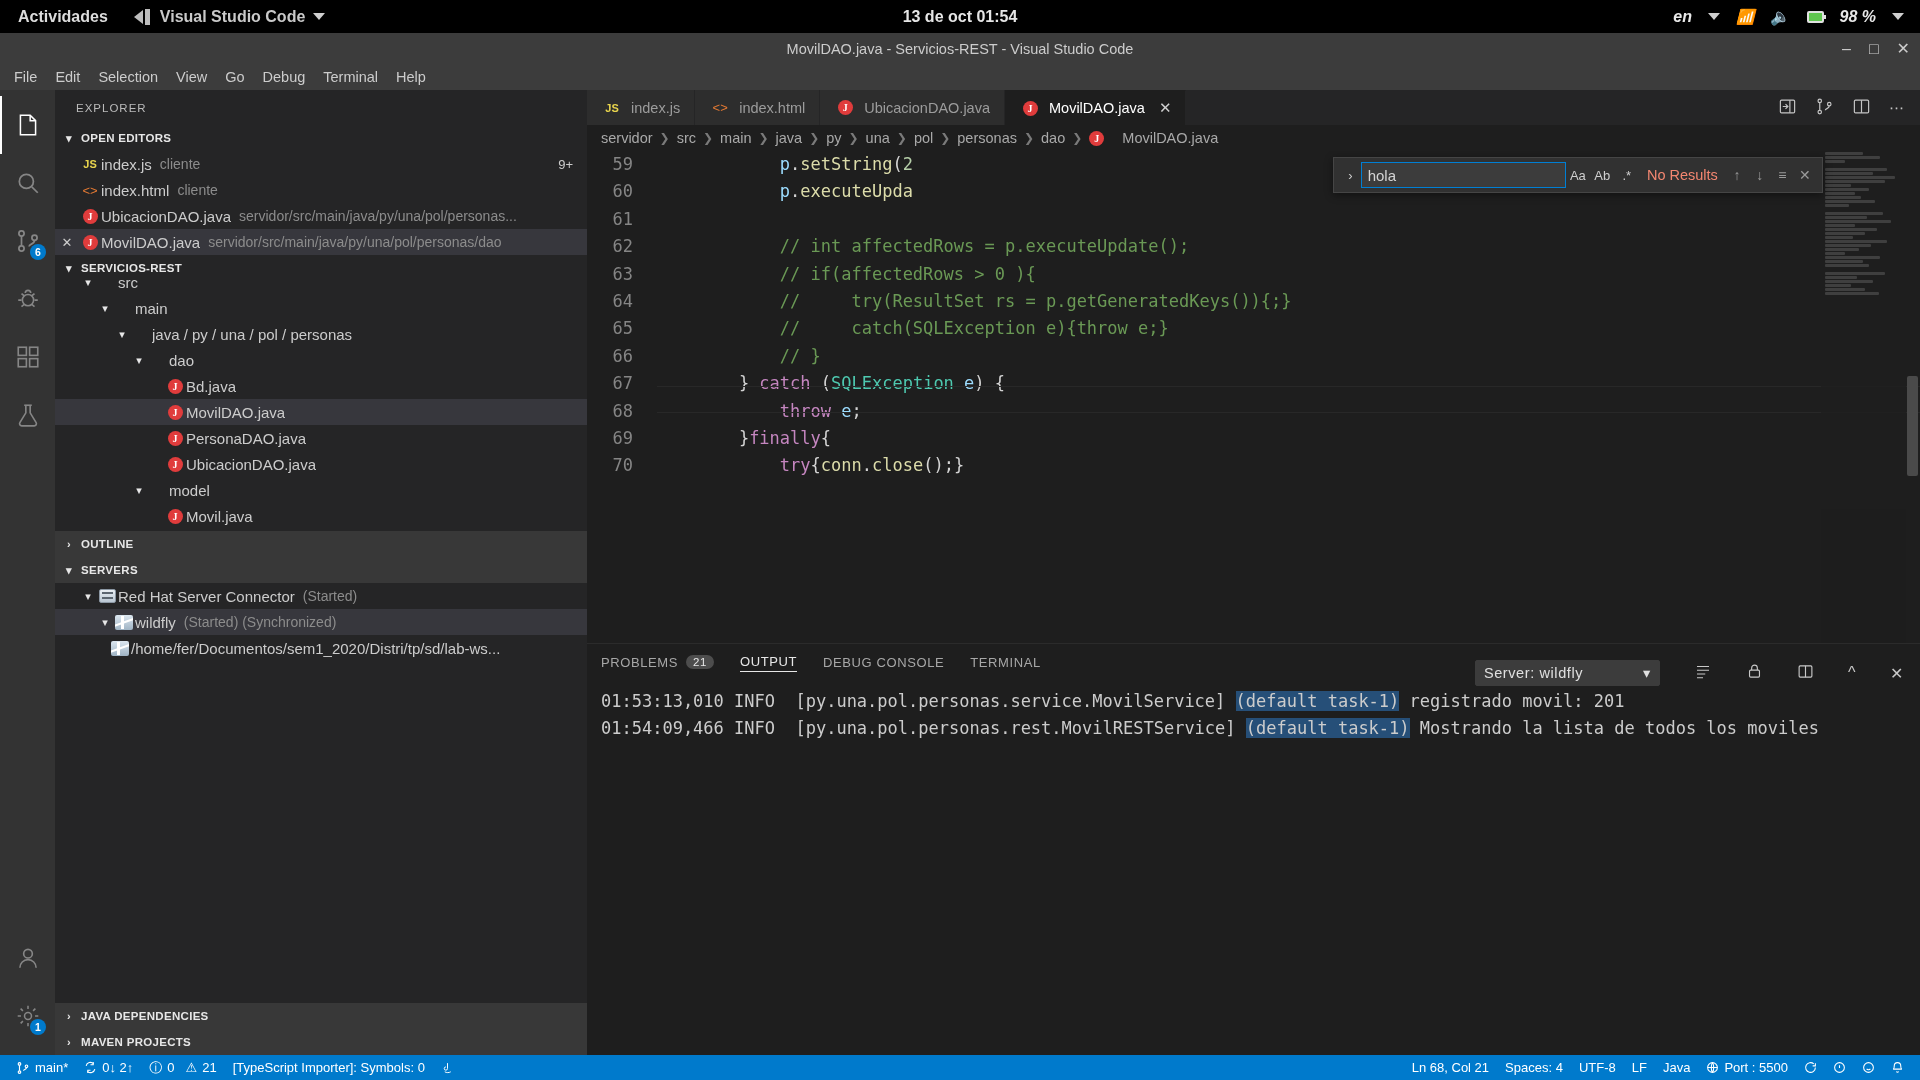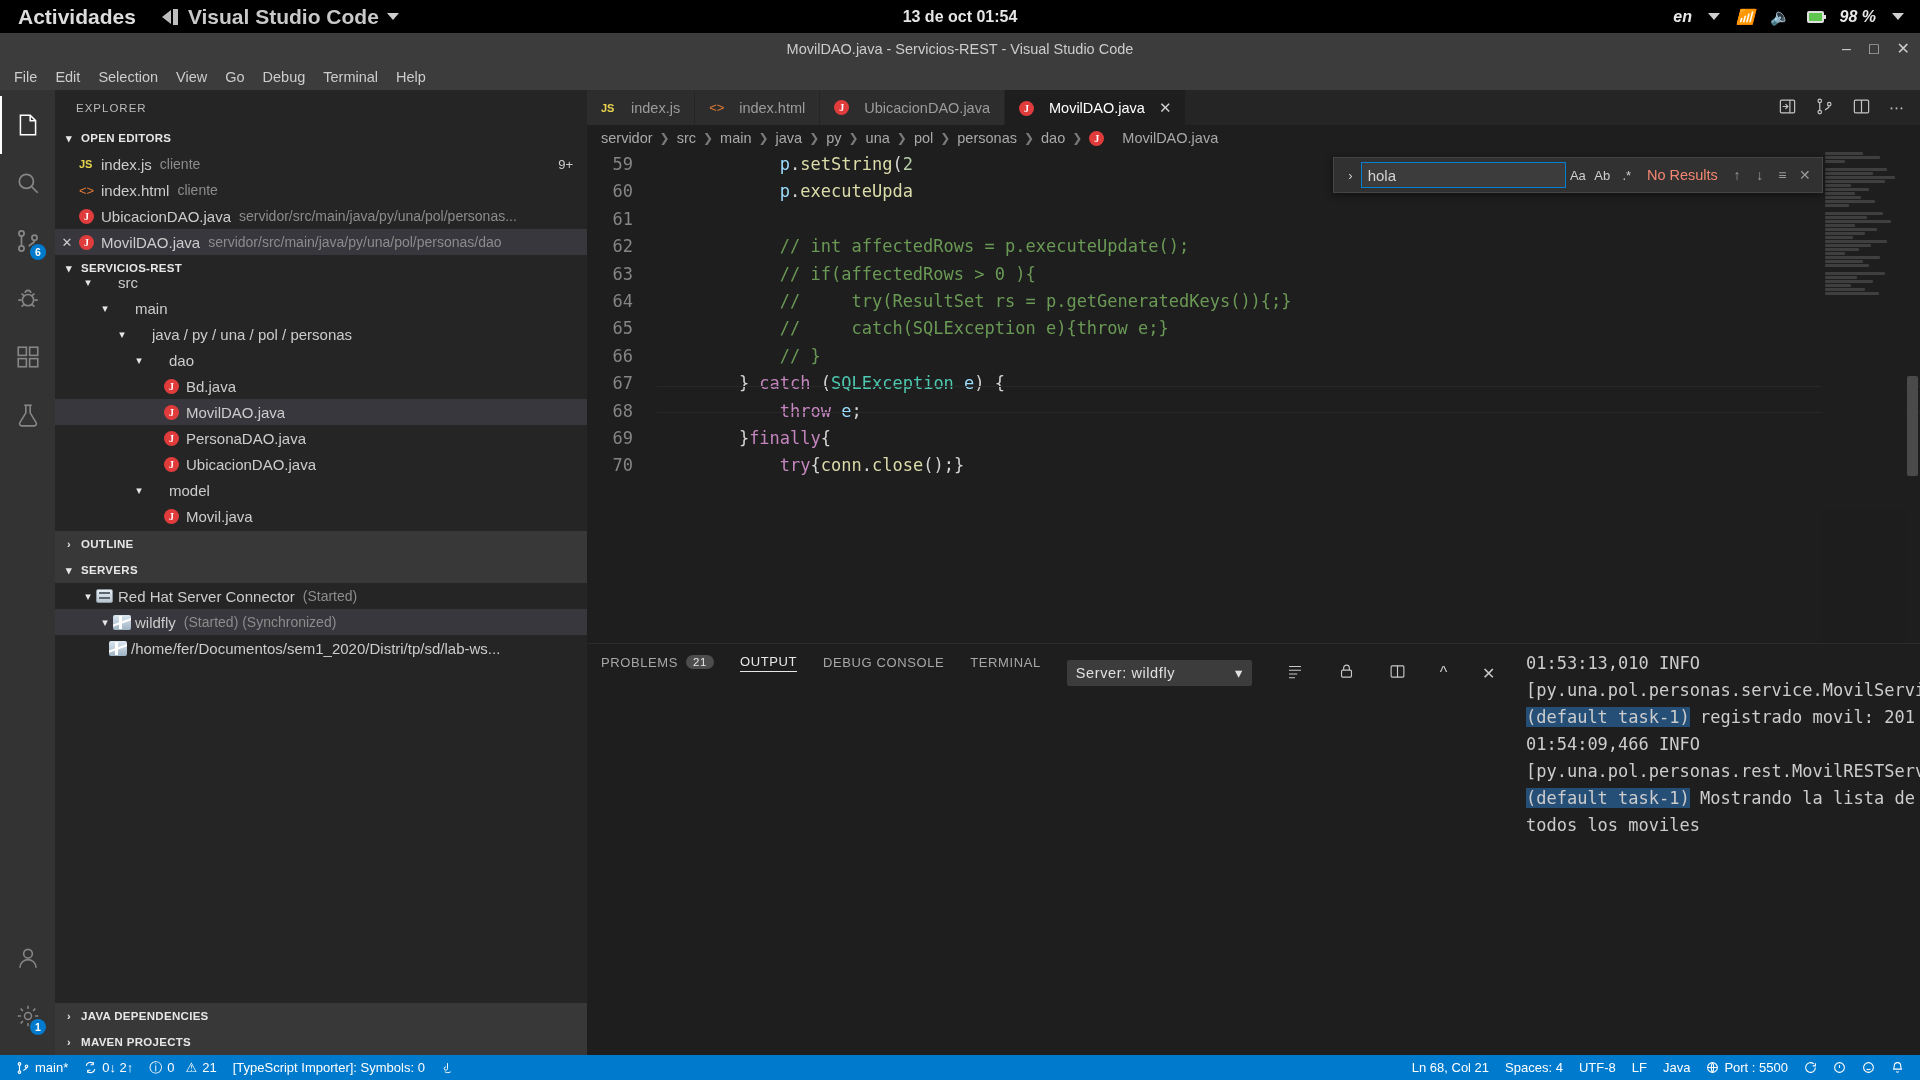--- a/index.html
+++ b/index.html
@@ -3,21 +3,21 @@
 <meta charset="utf-8">
 <style>
   * { box-sizing: border-box; margin:0; padding:0; }
   html,body { width:1920px; height:1080px; overflow:hidden; background:#1e1e1e;
     font-family:"Liberation Sans", sans-serif; }
 
   
   #gnome-bar { height:33px; background:#000; display:flex; align-items:center;
     color:#d8d8d8; font-size:16px; position:relative; }
   #gnome-bar .left { display:flex; align-items:center; gap:26px; padding-left:18px; }
-  .g-item { display:flex; align-items:center; gap:8px; color:#dcdcdc; font-weight:700; font-size:21px;}
+  .g-item { display:flex; align-items:center; gap:8px; color:#dcdcdc; font-weight:700; font-size:16px;}
   .g-item.dim { color:#c9c9c9; }
   #gnome-center { position:absolute; left:0; right:0; text-align:center; font-weight:700;
      font-size:16px; color:#e6e6e6; pointer-events:none;}
   #gnome-right { margin-left:auto; display:flex; align-items:center; gap:16px; padding-right:16px;
      font-size:16px; color:#e8e8e8; font-weight:700;font-style:italic;}
   .caret { display:inline-block; width:0;height:0;border-left:6px solid transparent;
      border-right:6px solid transparent;border-top:7px solid #cfcfcf; }
   .vscode-logo { width:18px; height:16px; position:relative; display:inline-block; }
   .vscode-logo:before{content:"";position:absolute;left:0;top:1px;width:0;height:0;
      border-top:7px solid transparent;border-bottom:7px solid transparent;border-right:9px solid #bdbdbd;}
@@ -61,21 +61,21 @@
   .pane-header { height:26px; display:flex; align-items:center; gap:4px; padding-left:6px;
      background:#252526; color:#e7e7e7; font-size:11.5px; font-weight:bold; letter-spacing:.3px;}
   .pane-header.shaded { background:#383838; }
   .twisty { width:16px; text-align:center; color:#e7e7e7; font-size:11px; display:inline-block; }
   .row { height:26px; display:flex; align-items:center; font-size:15px; color:#cccccc;
      white-space:nowrap; overflow:hidden; }
   .row.selected { background:#37373d; }
   .row .desc { color:#8c8c8c; font-size:14px; margin-left:8px; overflow:hidden;
      text-overflow:ellipsis; }
   .row .name { overflow:hidden; text-overflow:ellipsis; }
-  .ficon { width:22px; min-width:22px; display:flex; align-items:center; 
+  .ficon { width:22px; min-width:22px; display:flex; align-items:center; justify-content:center;
      font-size:13px; }
   .java-ico { width:15px; height:15px; border-radius:50%; background:#e03c3c; color:#fff;
      font-size:10px; font-weight:bold; display:flex; align-items:center; justify-content:center;
      font-family:"Liberation Serif", serif; }
   .js-ico { color:#e8d44d; font-size:11px; font-weight:bold; font-family:"Liberation Sans",sans-serif;}
   .html-ico { color:#e37933; font-size:13px; }
   .closebox { width:24px; min-width:24px; text-align:center; color:#ccc; font-size:13px;}
   .chip9 { margin-left:auto; margin-right:14px; color:#cccccc; font-size:13px;}
   #openeditors .row { padding-left:0; }
   .srvicon { width:17px;height:14px; background:linear-gradient(#e9eef3,#b9c6d2);
@@ -127,21 +127,21 @@
 
   
   #minimap { position:absolute; right:14px; top:0; width:85px; height:100%;
      background:#1e1e1e; opacity:.75;}
   #minimap .mline { height:3px; margin:1px 0 1px 4px; border-radius:1px;}
   #scrollthumb { position:absolute; right:2px; top:225px; width:11px; height:100px;
      background:#4a4a4a; border-radius:2px;}
 
   
   #panel { height:412px; background:#1e1e1e; border-top:1px solid #2b2b2b; display:flex;
-     flex-direction:row; }
+     flex-direction:column; }
   #panelheader { height:38px; display:flex; align-items:center; padding-left:14px; gap:26px;
      color:#a7a7a7; font-size:13px; letter-spacing:.6px;}
   .ptab { display:flex; align-items:center; gap:8px; text-transform:uppercase; padding-bottom:2px;}
   .ptab.active { color:#e7e7e7; border-bottom:1px solid #e7e7e7; }
   .pcount { background:#4d4d4d; color:#e7e7e7; border-radius:10px; padding:1px 7px; font-size:11.5px;}
   #panelactions { margin-left:auto; display:flex; align-items:center; gap:34px; padding-right:16px;
      color:#c8c8c8; font-size:16px;margin-top:20px;}
   #chanselect { background:#3c3c3c; border:1px solid #3c3c3c; color:#e0e0e0; font-size:14.5px;
      height:26px; width:185px; display:flex; align-items:center; justify-content:space-between;
      padding:0 8px; border-radius:2px;}

